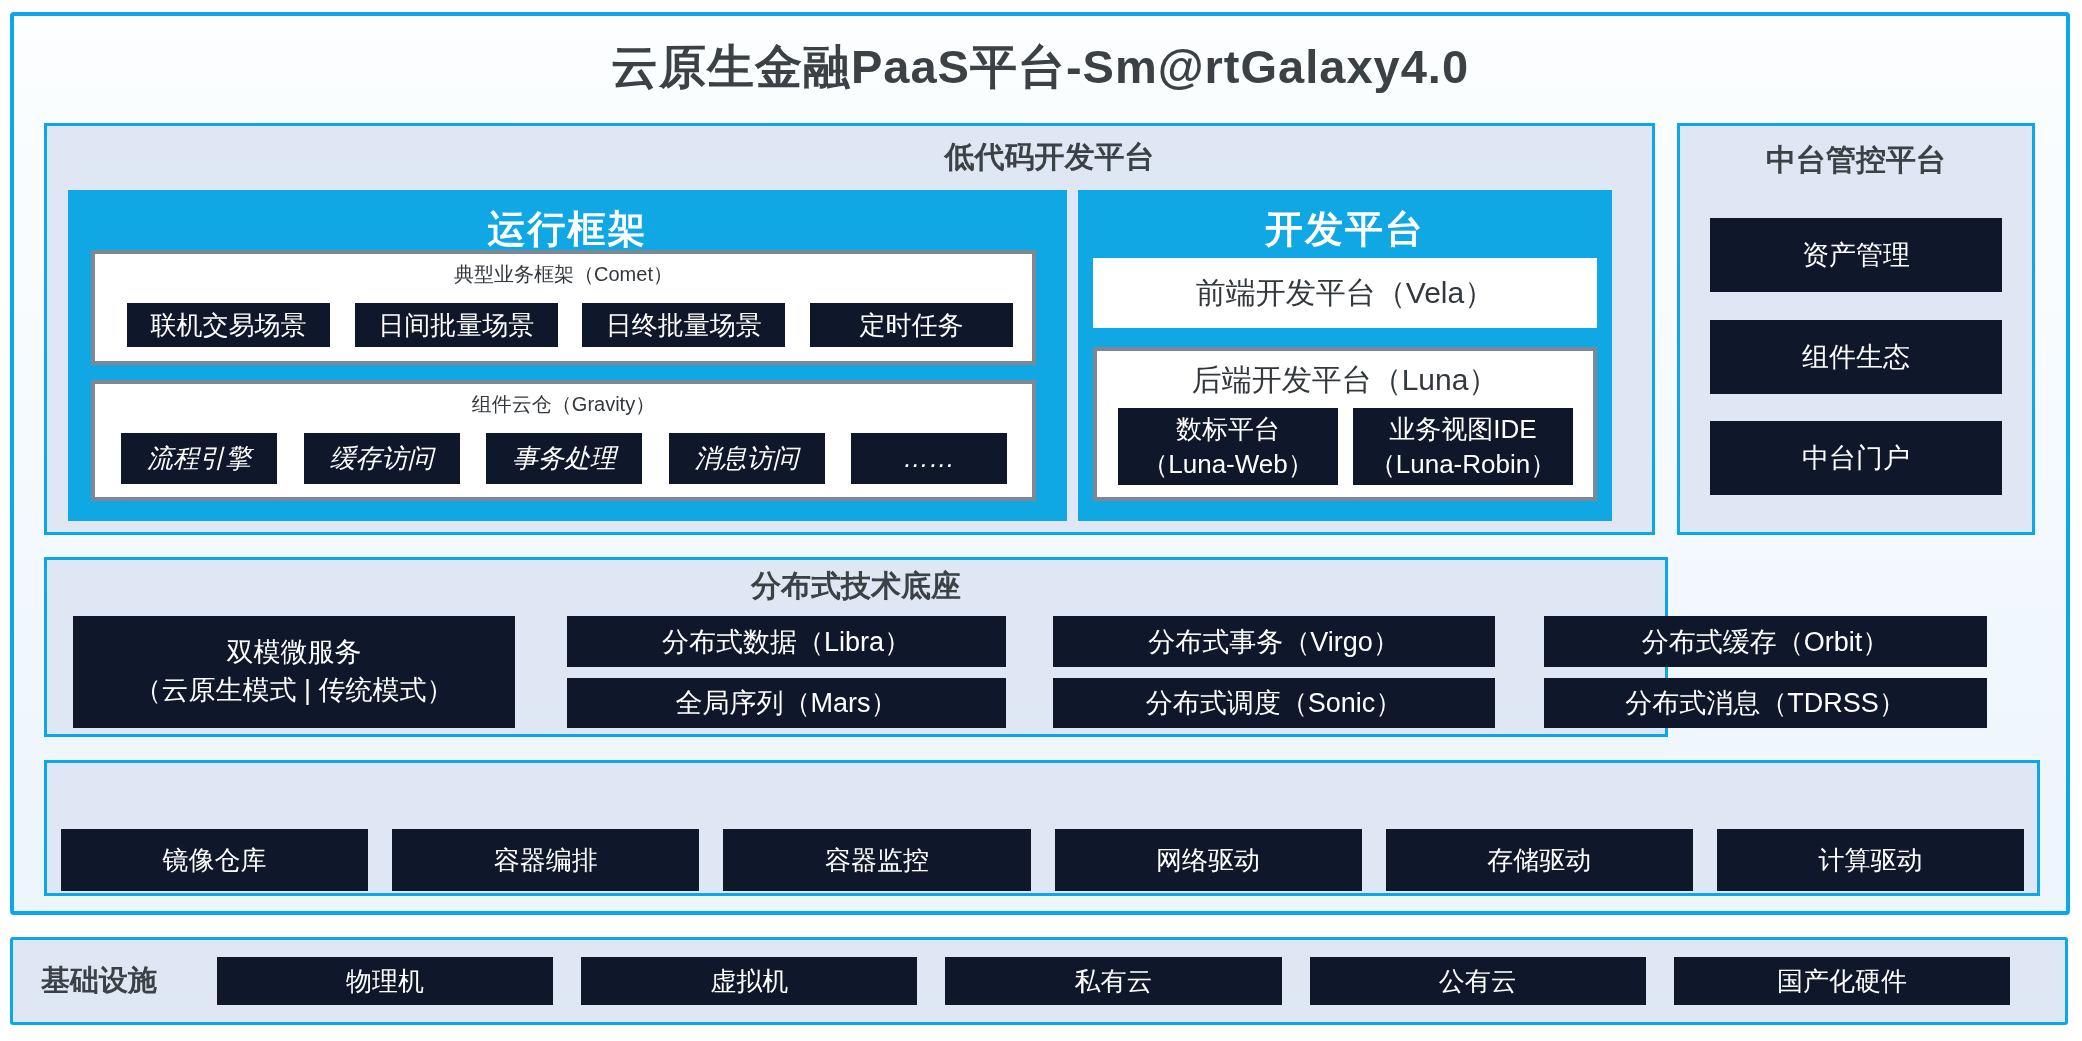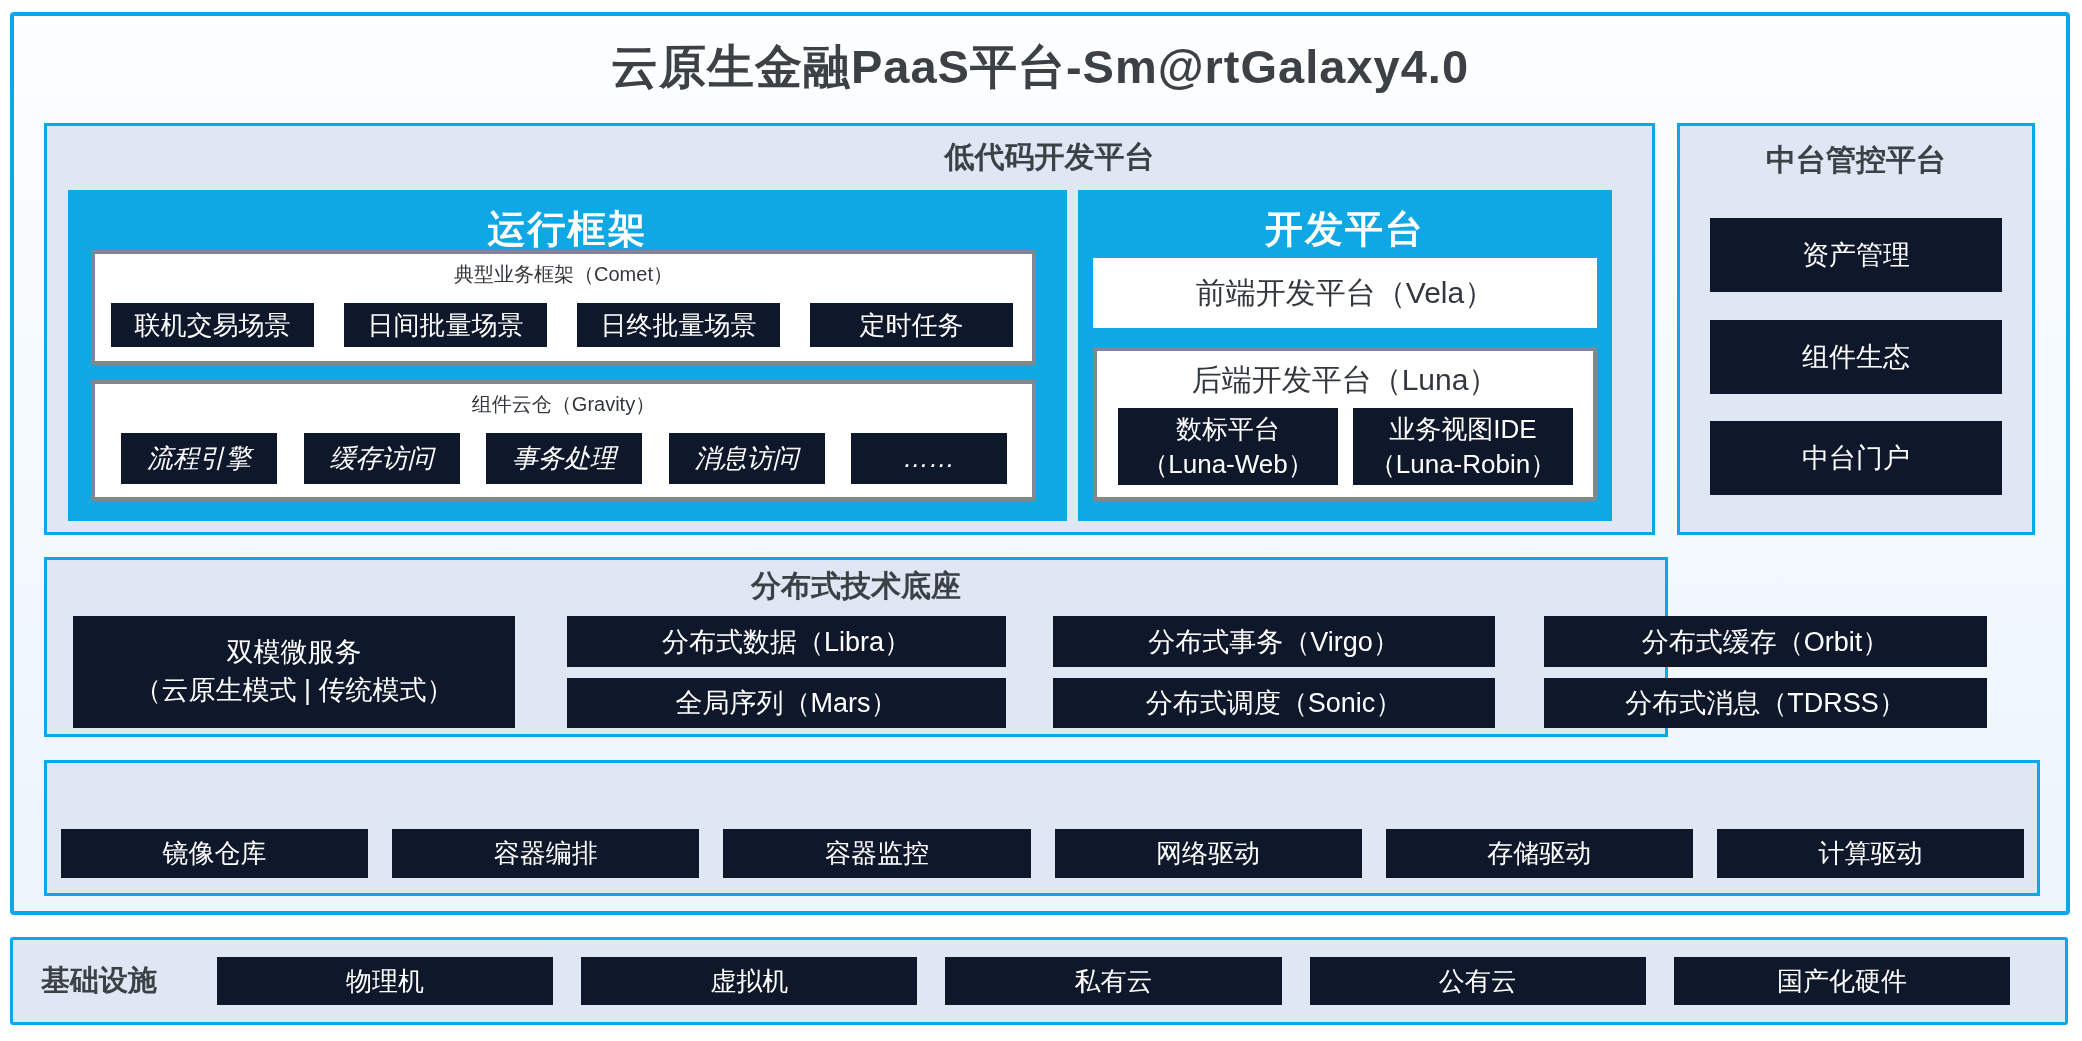--- a/index.html
+++ b/index.html
@@ -58,21 +58,21 @@
   }
   .box-vela .white-title { margin-top:0; font-size:30px; }
   .box-luna .white-title { margin-top:9px; font-size:30px; }
 
   .btn {
     background:#0f172a; color:#ffffff; display:flex; flex-direction:column;
     align-items:center; justify-content:center; text-align:center;
     font-size:26px; box-sizing:border-box; white-space:nowrap;
   }
   .btn-row { position:absolute; display:flex; justify-content:space-between; }
-  .row-comet { left:0; right:0; top:49px; height:44px; padding:0 19px 0 16px; }
+  .row-comet { left:0; right:0; top:49px; height:44px; padding:0 19px 0 32px; }
   .row-comet .btn { width:203px; }
   .row-gravity { left:0; right:0; top:49px; height:51px; padding:0 25px 0 26px;font-style:italic; }
   .row-gravity .btn { width:156px; }
   .row-luna { left:0; right:0; top:57px; height:77px; padding:0 20px 0 21px; }
   .row-luna .btn { width:220px; line-height:1.32; }
 
   .mid-btn {
     position:absolute; left:50%; transform:translateX(-50%);
     width:292px; height:74px; font-size:27px;
   }
@@ -82,21 +82,21 @@
 
   .dist-btn { position:absolute; font-size:27px; }
   .dist-dual { left:26px;   top:56px;  width:442px; height:112px; line-height:1.4; }
   .dist-r1c2 { left:520px;  top:56px;  width:439px; height:51px; }
   .dist-r1c3 { left:1006px; top:56px;  width:442px; height:51px; }
   .dist-r1c4 { left:1497px; top:56px;  width:443px; height:51px; }
   .dist-r2c2 { left:520px;  top:118px; width:439px; height:50px; }
   .dist-r2c3 { left:1006px; top:118px; width:442px; height:50px; }
   .dist-r2c4 { left:1497px; top:118px; width:443px; height:50px; }
 
-  .row-container { left:14px; right:13px; top:66px; height:49px; gap:24px; }
+  .row-container { left:14px; right:13px; top:66px; height:62px; gap:24px; }
   .row-container .btn { flex:1; }
 
   .infra-inner {
     width:100%; height:100%; box-sizing:border-box; display:flex;
     align-items:center; padding:0 55px 0 28px; gap:28px;
   }
   .infra-label {
     font-size:29px; font-weight:bold; color:#3C4146;
     margin-right:32px; white-space:nowrap; flex:0 0 auto;
   }

